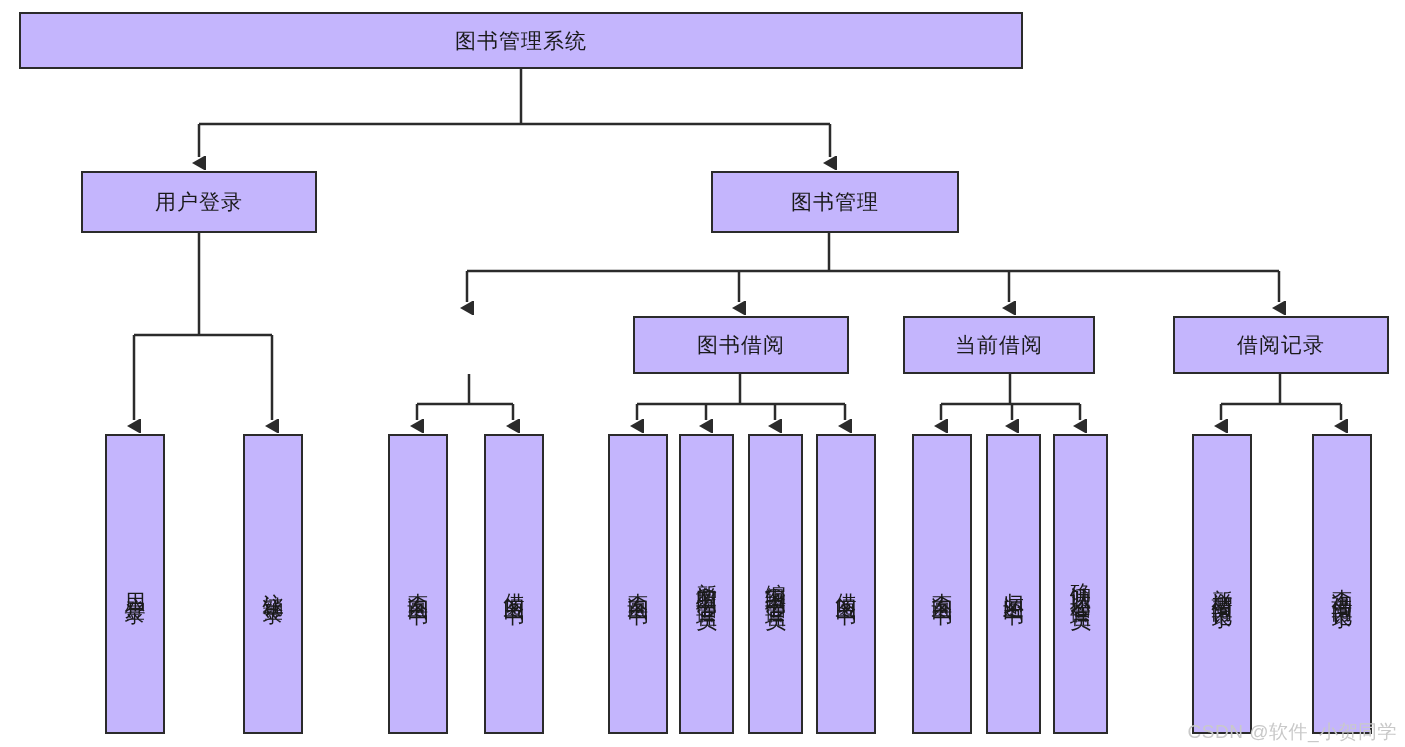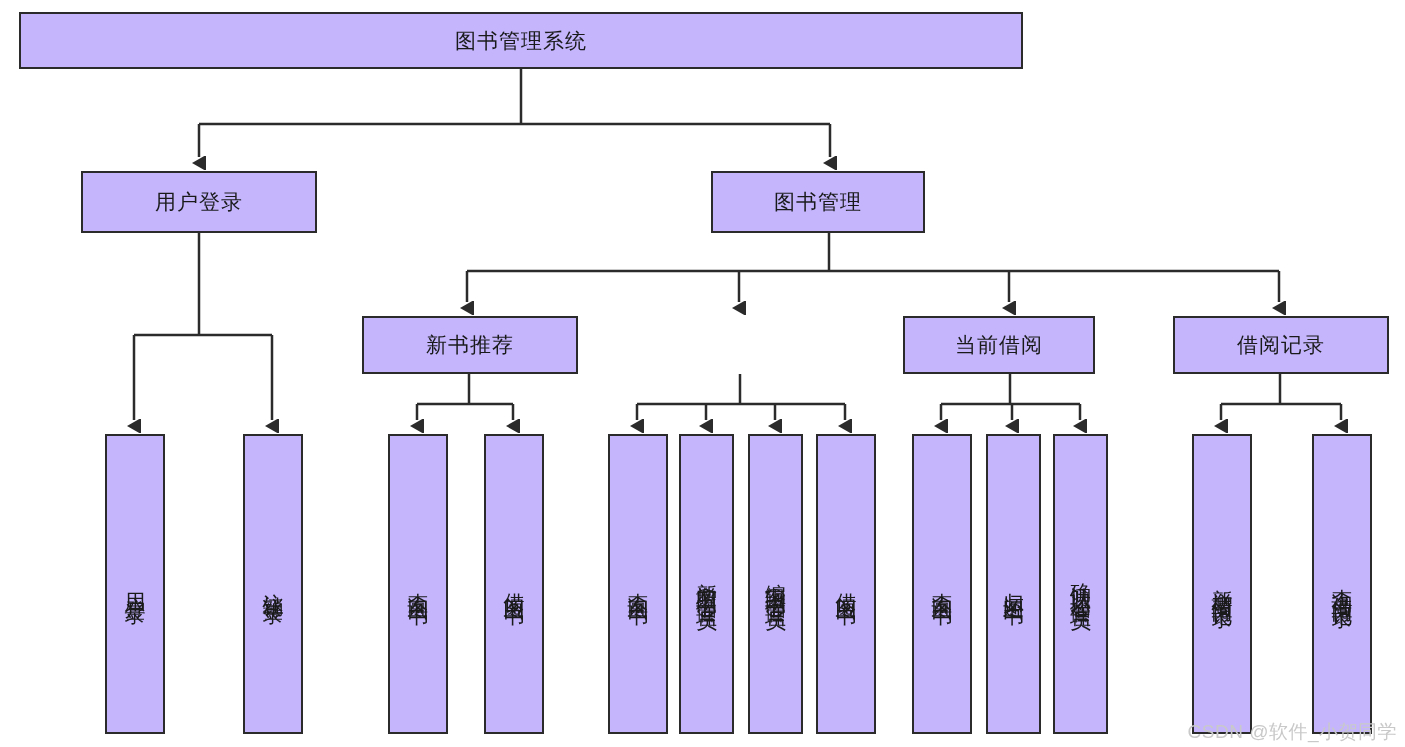--- a/index.html
+++ b/index.html
@@ -105,26 +105,26 @@
     <path class="lnk" d="M1341,404 L1341,420" marker-end="url(#ah)"></path>
   </svg>
 
   <div class="node horiz" style="left:19px;top:12px;width:1004px;height:57px;">
     <span>图书管理系统</span>
   </div>
 
   <div class="node horiz" style="left:81px;top:171px;width:236px;height:62px;">
     <span>用户登录</span>
   </div>
-  <div class="node horiz" style="left:711px;top:171px;width:214px;height:62px;font-family:Liberation Serif, serif;">
+  <div class="node horiz" style="left:711px;top:171px;width:248px;height:62px;font-family:Liberation Serif, serif;">
     <span>图书管理</span>
   </div>
 
-  <div class="node horiz" style="left:362px;top:316px;width:216px;height:58px;">
-    <span>新书推荐</span>
+  <div class="node horiz" style="left:633px;top:316px;width:216px;height:58px;">
+    <span>图书借阅</span>
   </div>
   <div class="node horiz" style="left:903px;top:316px;width:192px;height:58px;">
     <span>当前借阅</span>
   </div>
   <div class="node horiz" style="left:1173px;top:316px;width:216px;height:58px;">
     <span>借阅记录</span>
   </div>
 
   <div class="node vert" style="left:105px;top:434px;width:60px;height:300px;">
     <span class="vlabel">用户登录</span>

